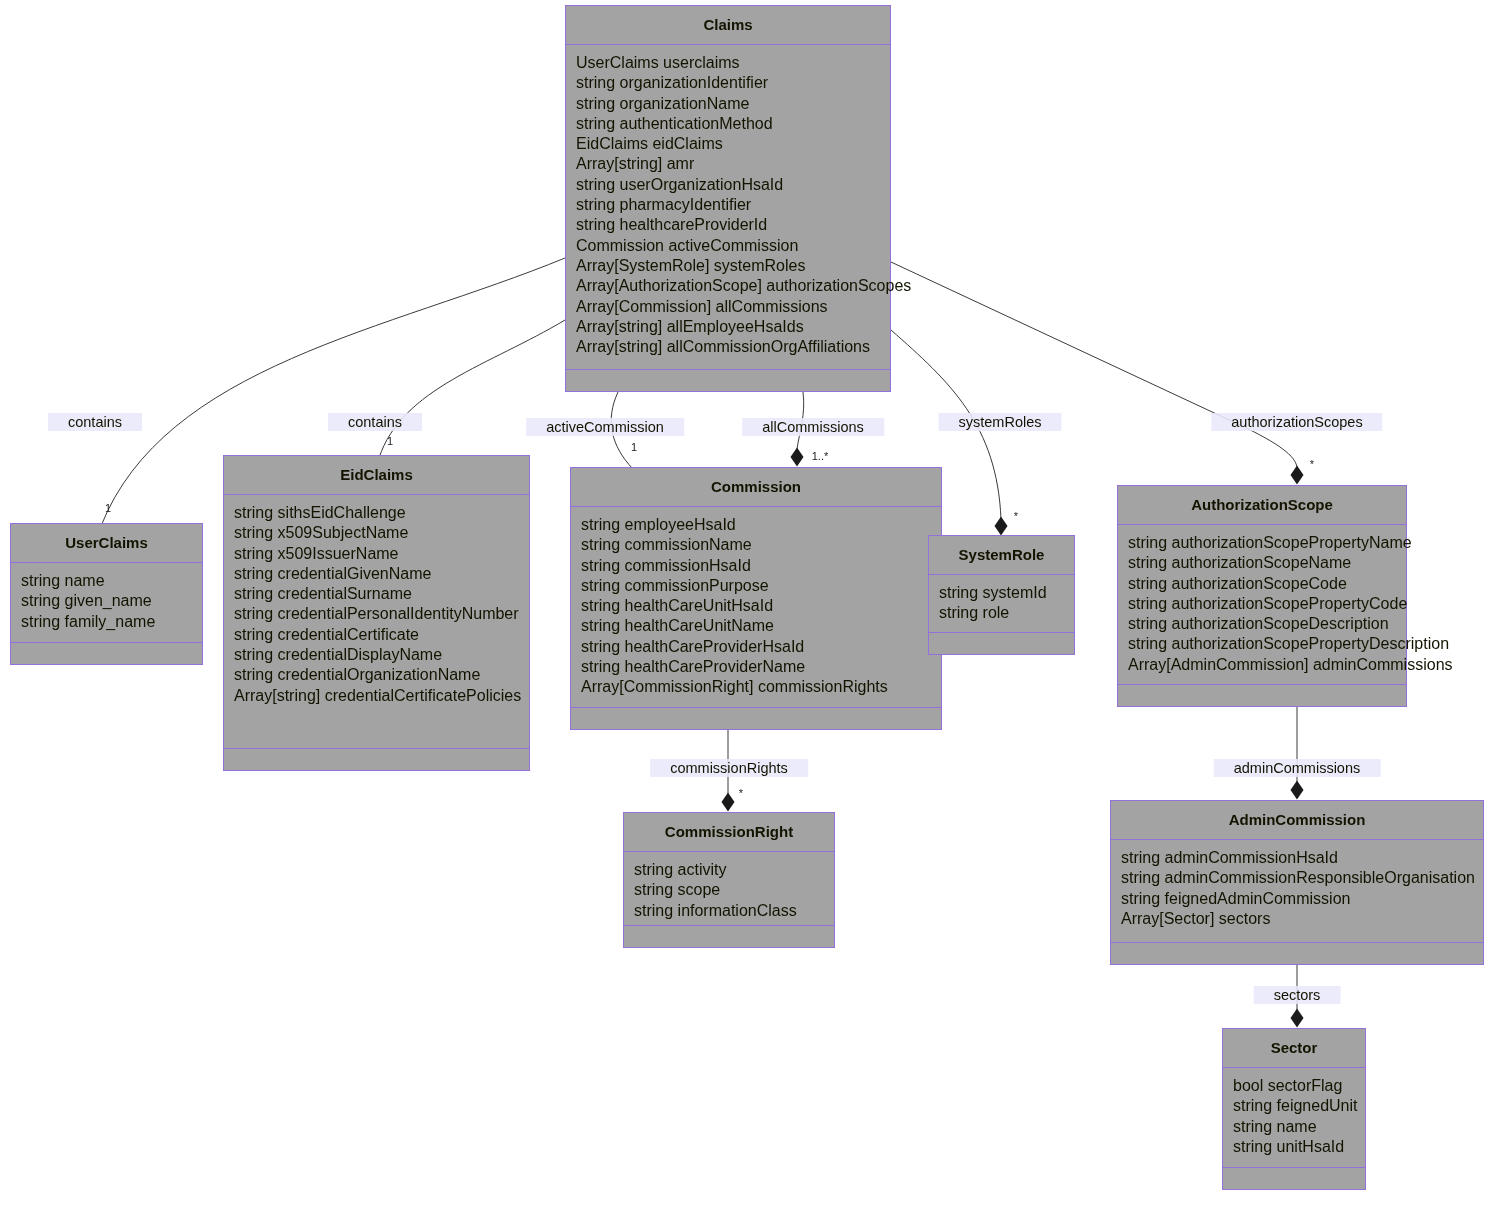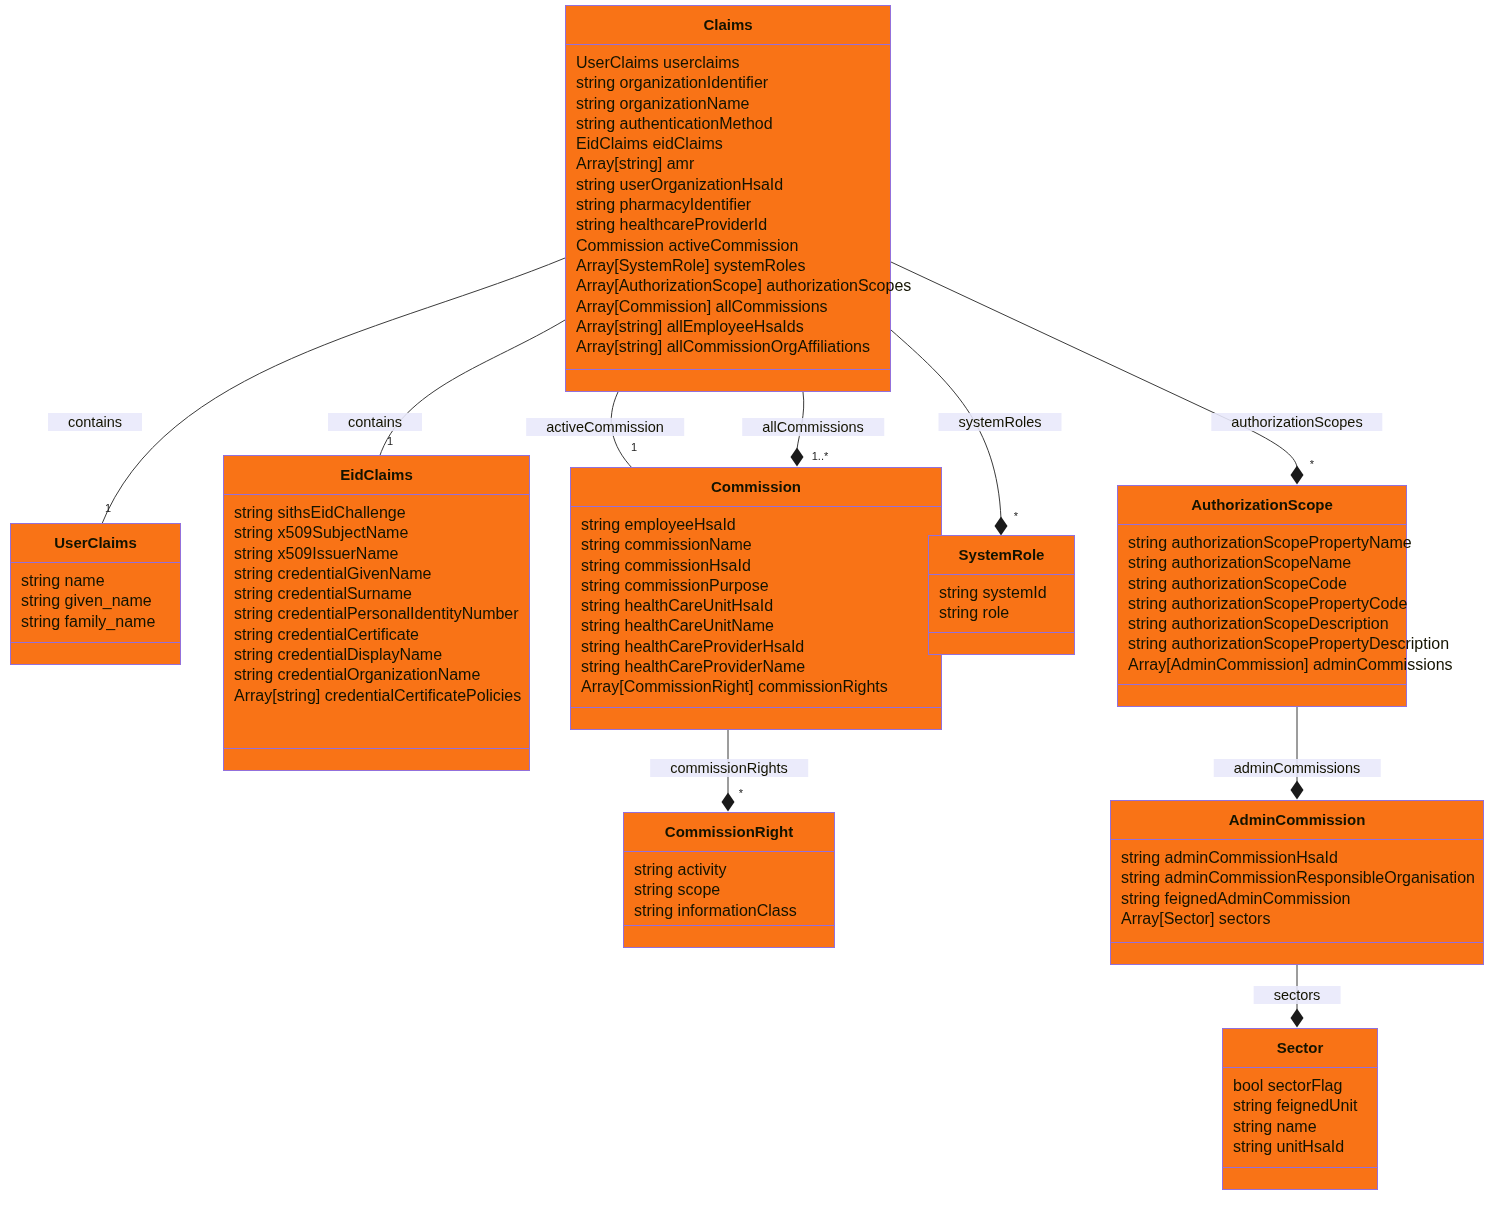--- a/index.html
+++ b/index.html
@@ -3,21 +3,21 @@
 <meta charset="utf-8">
 <style>
   html, body { margin:0; padding:0; background:#ffffff; }
   #canvas {
     position:relative; width:1501px; height:1210px;
     font-family:"Liberation Sans", "DejaVu Sans", sans-serif;
     overflow:hidden; background:#ffffff;
   }
   #edge-layer { position:absolute; left:0; top:0; width:1501px; height:1210px; }
   .class-box {
-    position:absolute; background:#f97316; border:1px solid #9370DB;
+    position:absolute; background:#a3a3a3; border:1px solid #9370DB;
     box-sizing:border-box;
   }
   .class-title {
     height:38px; line-height:38px; text-align:center;
     font-weight:bold; font-size:15px; color:#131300;
     border-bottom:1px solid #9370DB; white-space:nowrap;
   }
   .class-attrs { padding:8px 0 4px 0; }
   .attr {
     padding:0 10px; font-size:16px; line-height:20.3px;
@@ -72,21 +72,21 @@
         <div class="attr">string healthcareProviderId</div>
         <div class="attr">Commission activeCommission</div>
         <div class="attr">Array[SystemRole] systemRoles</div>
         <div class="attr">Array[AuthorizationScope] authorizationScopes</div>
         <div class="attr">Array[Commission] allCommissions</div>
         <div class="attr">Array[string] allEmployeeHsaIds</div>
         <div class="attr">Array[string] allCommissionOrgAffiliations</div>
       </div>
       <div class="class-footer"></div>
     </div>
-    <div class="class-box" style="left: 10px; top: 523px; width: 171px; height: 142px;">
+    <div class="class-box" style="left: 10px; top: 523px; width: 193px; height: 142px;">
       <div class="class-title">UserClaims</div>
       <div class="class-attrs">
         <div class="attr">string name</div>
         <div class="attr">string given_name</div>
         <div class="attr">string family_name</div>
       </div>
       <div class="class-footer"></div>
     </div>
     <div class="class-box" style="left: 223px; top: 455px; width: 307px; height: 316px;">
       <div class="class-title">EidClaims</div>
@@ -152,21 +152,21 @@
     </div>
     <div class="class-box" style="left: 623px; top: 812px; width: 212px; height: 136px;">
       <div class="class-title">CommissionRight</div>
       <div class="class-attrs">
         <div class="attr">string activity</div>
         <div class="attr">string scope</div>
         <div class="attr">string informationClass</div>
       </div>
       <div class="class-footer"></div>
     </div>
-    <div class="class-box" style="left: 1222px; top: 1028px; width: 156px; height: 162px;">
+    <div class="class-box" style="left: 1222px; top: 1028px; width: 144px; height: 162px;">
       <div class="class-title">Sector</div>
       <div class="class-attrs">
         <div class="attr">bool sectorFlag</div>
         <div class="attr">string feignedUnit</div>
         <div class="attr">string name</div>
         <div class="attr">string unitHsaId</div>
       </div>
       <div class="class-footer"></div>
     </div>
     <div class="edge-label" style="left: 95px; top: 422px;">contains</div>

